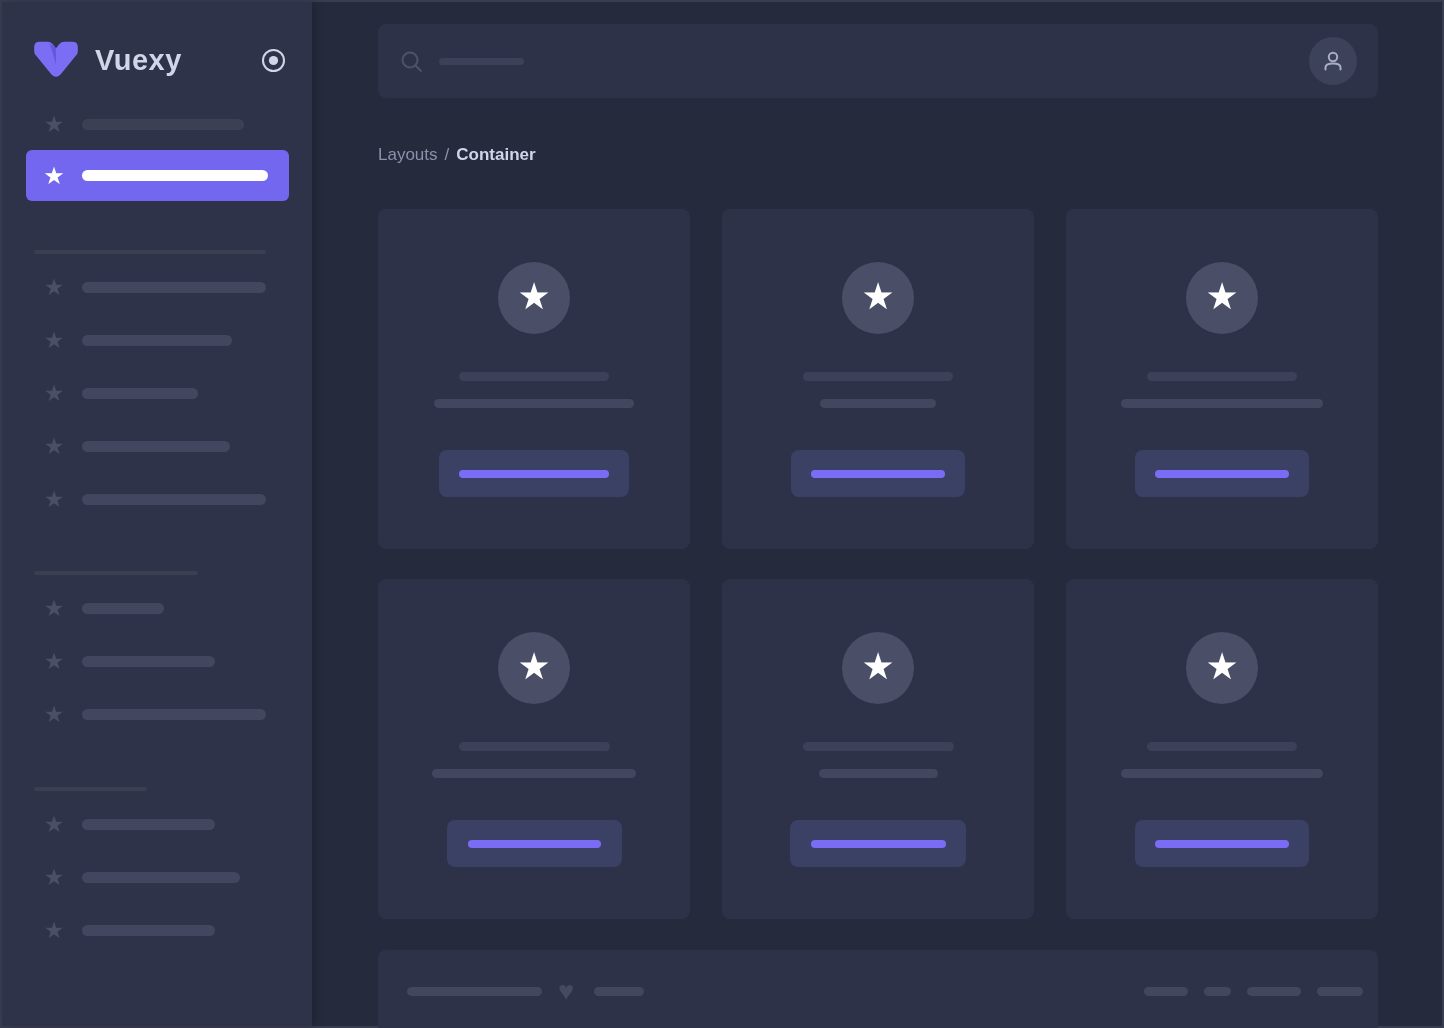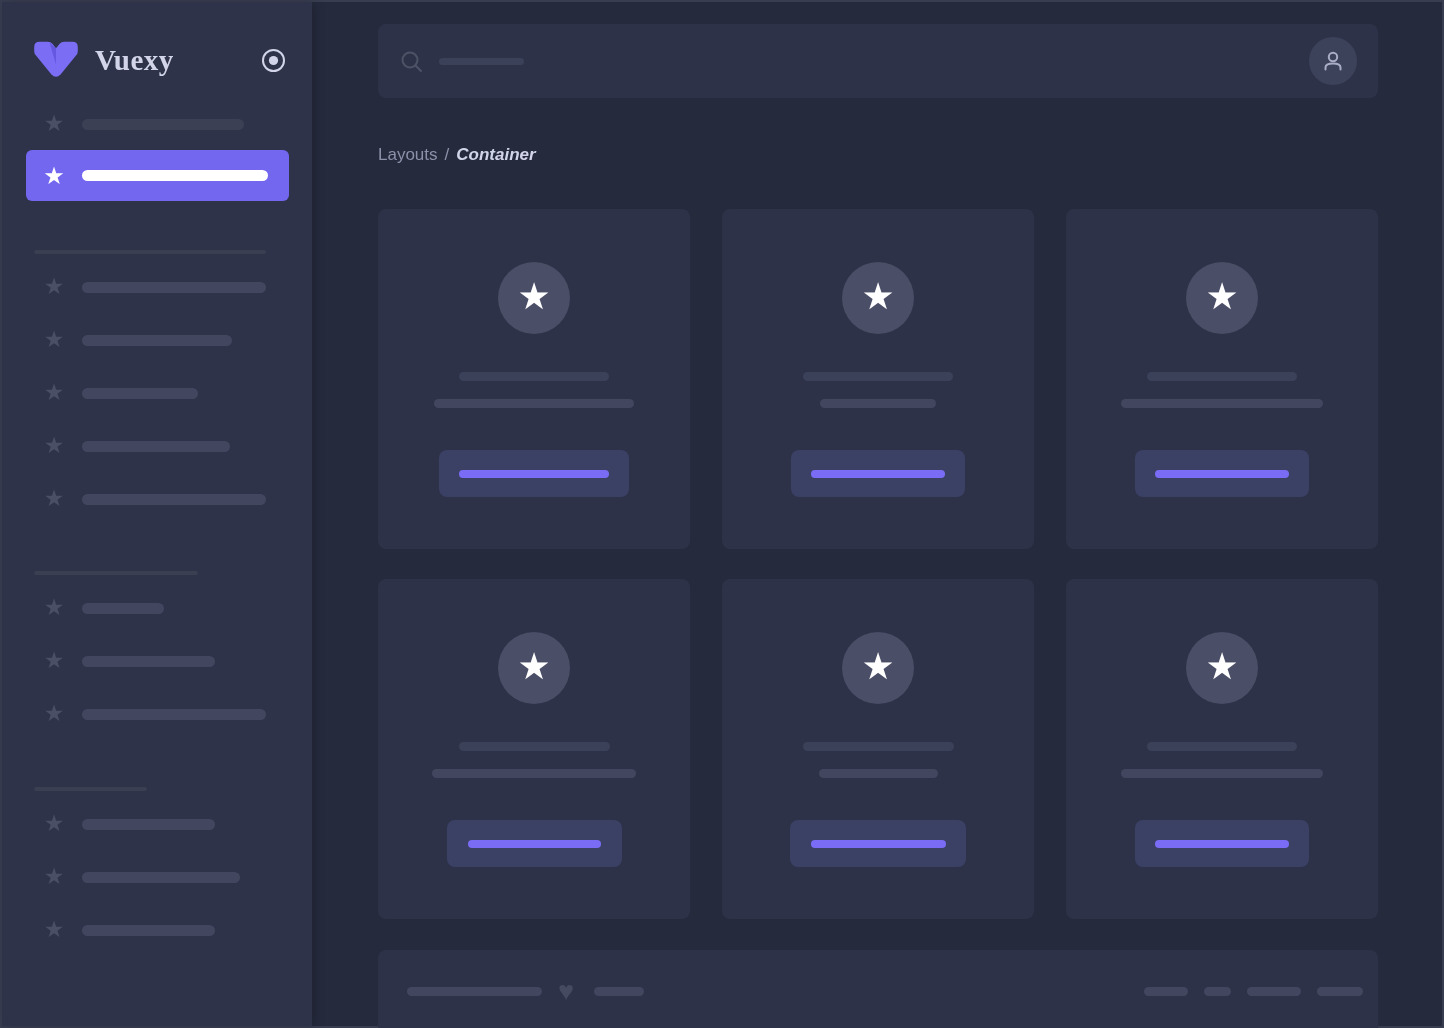--- a/index.html
+++ b/index.html
@@ -11,21 +11,21 @@
   .frame{
     position:relative;width:1444px;height:1028px;box-sizing:border-box;
     border:2px solid var(--frame-border,#383d50);
     display:flex;background:var(--page-bg,#252a3d);
   }
   
   .sidebar{
     flex:0 0 310px;width:310px;height:100%;
     background:var(--sidebar-bg,#2e3349);
     box-shadow:3px 0 10px rgba(0,0,0,.18);
-    position:relative;z-index:2;box-sizing:border-box;font-family:Liberation Serif, serif;
+    position:relative;z-index:2;box-sizing:border-box;
   }
   .brand{display:flex;align-items:center;margin:34px 26px 0 30px;height:48px;}
   .brand-name{font-size:29px;font-weight:bold;color:var(--text-light);letter-spacing:.5px;margin-left:15px;}
   .brand-toggle{margin-left:auto;cursor:pointer;display:flex;align-items:center;}
   .nav{padding-top:28px;}
   .nav-group{margin:0;}
   .divider{height:4px;border-radius:2px;background:var(--divider);margin:0 0 21px 32px;}
   .nav-item{display:flex;align-items:center;height:24px;margin:0 0 29px 0;padding-left:40px;cursor:pointer;}
   .nav-item .star{width:24px;text-align:center;font-size:23px;line-height:24px;color:var(--star-muted);}
   .nav-item .bar{height:11px;border-radius:5.5px;background:var(--ph-mid);margin-left:16px;}
@@ -44,21 +44,21 @@
     display:flex;align-items:center;padding:0 21px 0 22px;cursor:text;
   }
   .search-ph{width:85px;height:7px;border-radius:3.5px;background:var(--ph-dark);margin-left:16px;}
   .avatar-btn{
     position:absolute;right:21px;top:13px;width:48px;height:48px;border-radius:50%;
     background:var(--search-avatar);display:flex;align-items:center;justify-content:center;cursor:pointer;
   }
   .breadcrumb{margin-top:47px;font-size:17px;line-height:19px;}
   .breadcrumb .parent{color:var(--text-muted);text-decoration:none;cursor:pointer;}
   .breadcrumb .sep{color:var(--text-muted);margin:0 7px;}
-  .breadcrumb .current{color:var(--text-light);font-weight:bold;font-style:italic;}
+  .breadcrumb .current{color:var(--text-light);font-weight:bold;}
   .grid{margin-top:45px;display:grid;grid-template-columns:repeat(3,312px);gap:30px 32px;width:1000px;}
   .card{
     height:340px;background:var(--surface);border-radius:8px;
     display:flex;flex-direction:column;align-items:center;box-sizing:border-box;
   }
   .card-avatar{
     width:72px;height:72px;border-radius:50%;background:var(--avatar-circle);
     margin-top:53px;display:flex;align-items:center;justify-content:center;
   }
   .card-avatar .star{color:#fff;font-size:37px;line-height:1;transform:translateY(-2px);}

